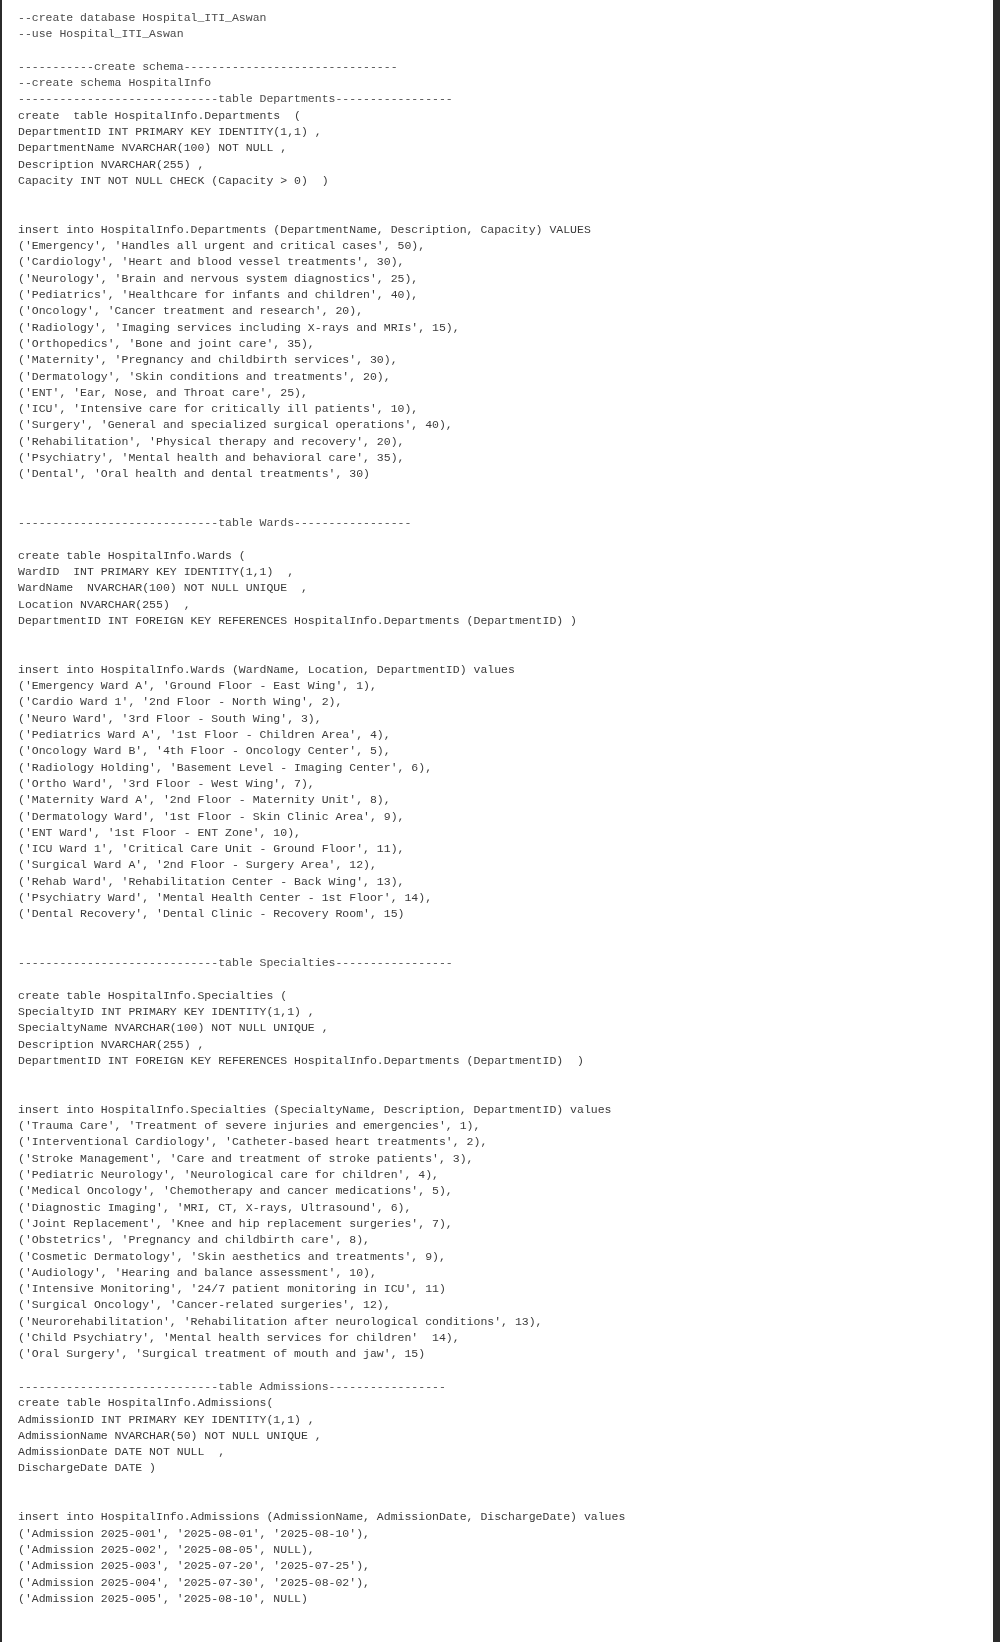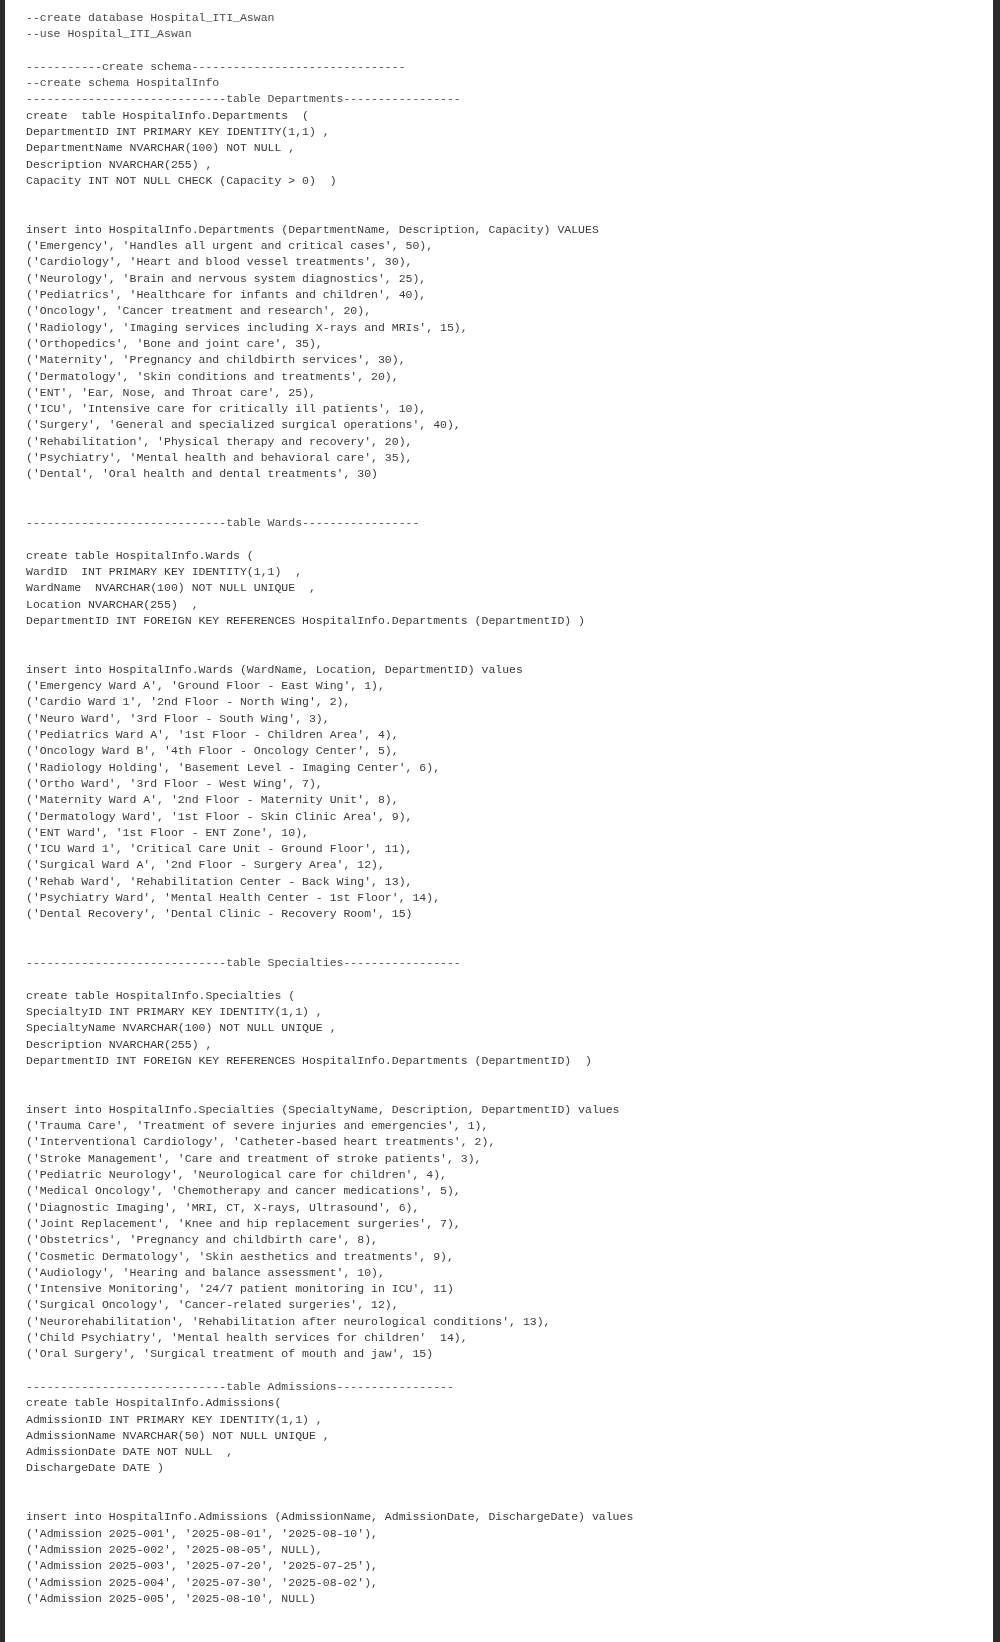--- a/index.html
+++ b/index.html
@@ -20,21 +20,21 @@
     background: #2b2b2b;
   }
   .frame-right {
     position: absolute;
     right: 0; top: 0;
     width: 7px; height: 1642px;
     background: #2b2b2b;
   }
   .editor {
     position: absolute;
-    left: 10px; top: 0;
+    left: 2px; top: 0;
     width: 988px; height: 1642px;
     background: #ffffff;
   }
   .code {
     position: absolute;
     left: 16px;
     top: 10px;
     margin: 0;
     font-family: "Liberation Mono", "DejaVu Sans Mono", monospace;
     font-size: 11.5px;

